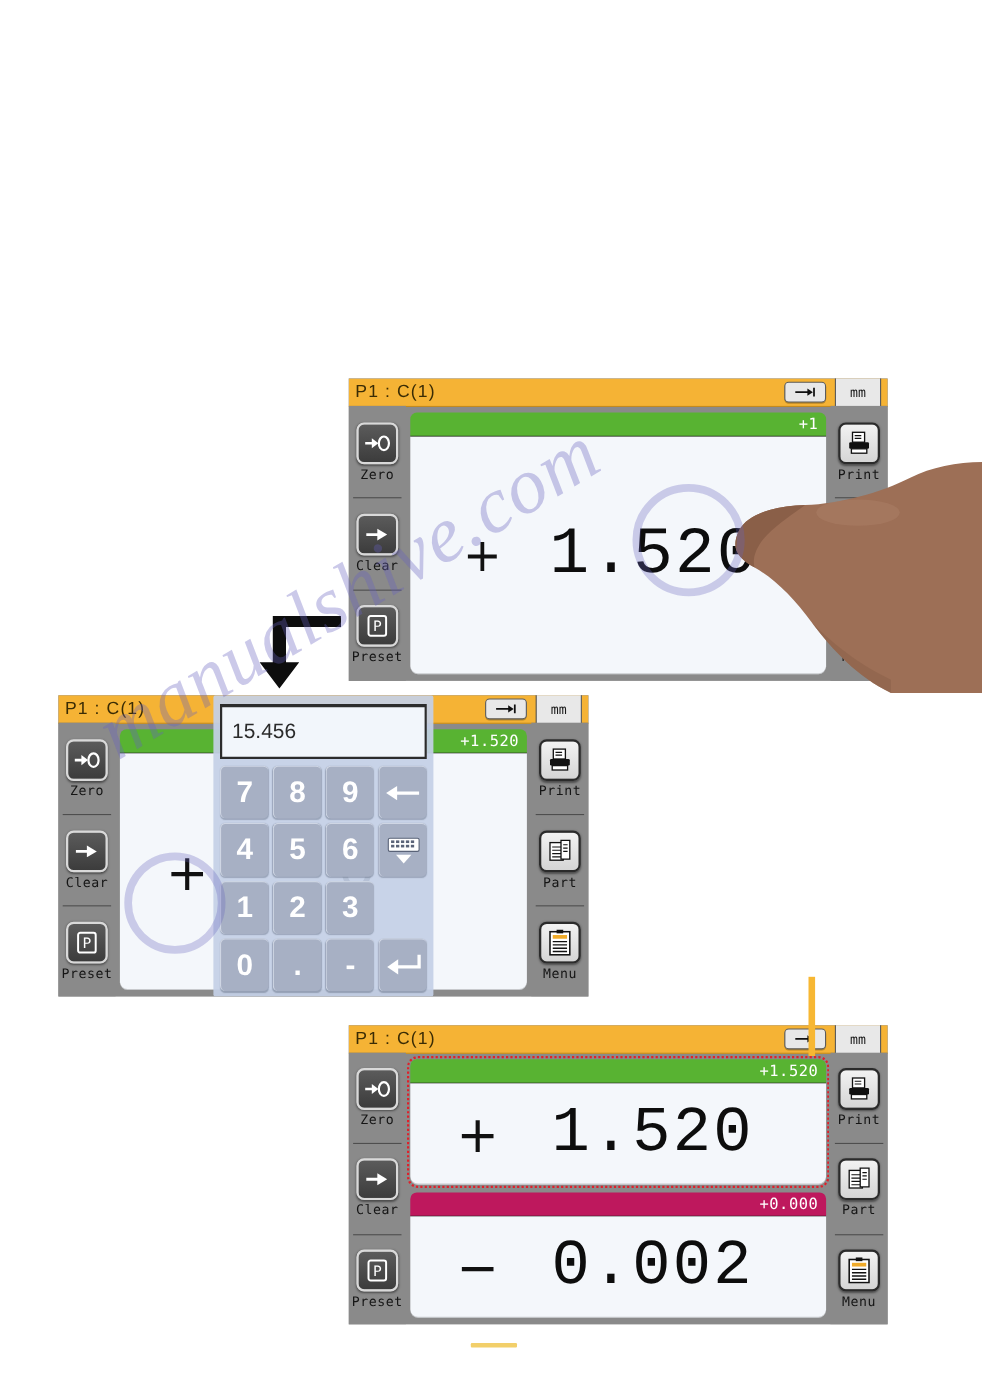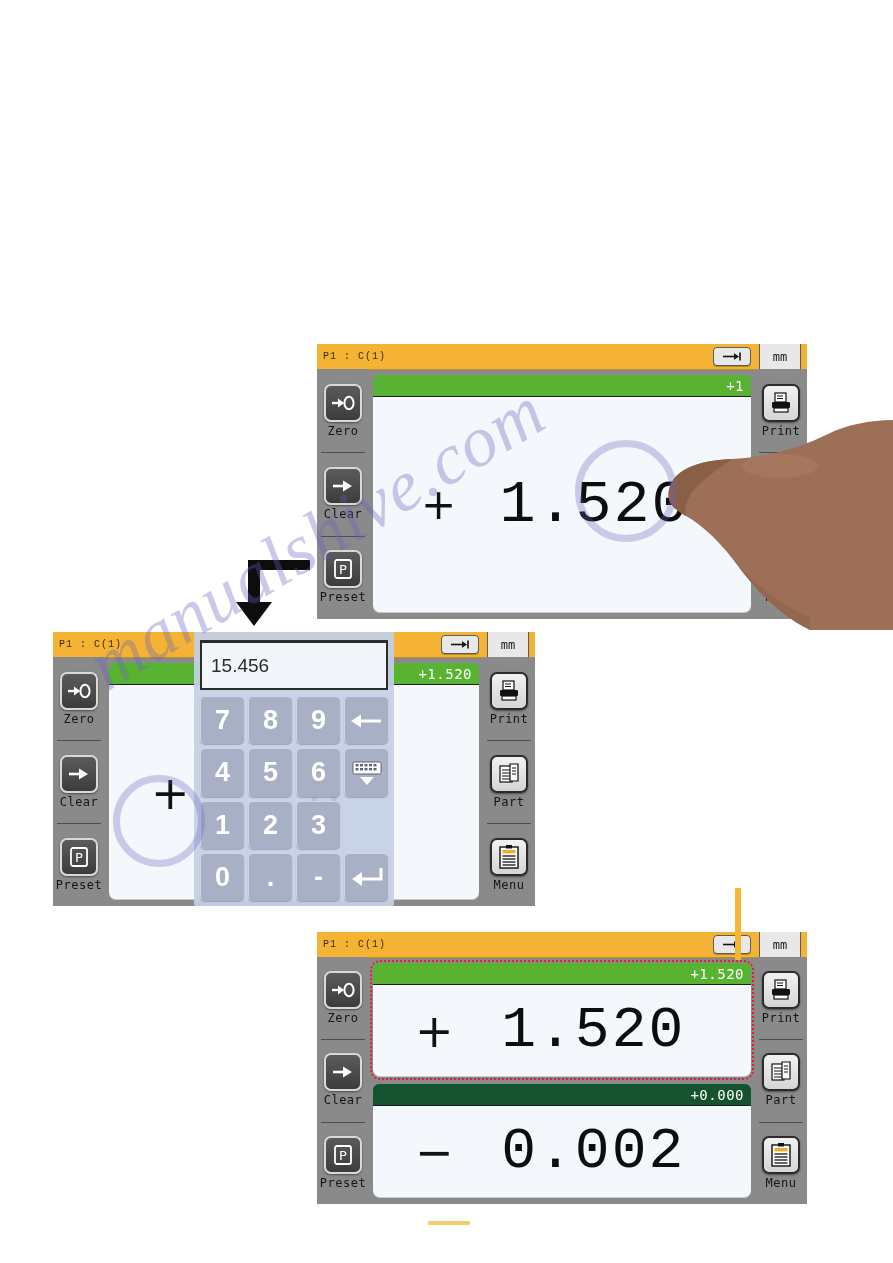--- a/index.html
+++ b/index.html
@@ -33,22 +33,22 @@
     overflow:hidden;
     font-family:"DejaVu Sans Mono", monospace;
   }
   .titlebar{
     position:absolute; left:0; top:0; right:0; height:25px;
     background:#f5b335;
     display:flex; align-items:center;
     border-bottom:1px solid #c28a20;
   }
   .title-text{
-    color:#3a2c05; font-size:10px; letter-spacing:1px; margin-left:6px;
-    font-family:Liberation Mono, monospace;
+    color:#3a2c05; font-size:16px; letter-spacing:1px; margin-left:6px;
+    font-family:Liberation Sans, sans-serif;
   }
   .title-right{ margin-left:auto; display:flex; align-items:center; gap:8px; padding-right:6px;}
   .badge{
     background:#e8e8e8; border:1px solid #5c5c5c; border-radius:4px;
     height:17px; min-width:30px; display:flex; align-items:center; justify-content:center;
     font-size:12px; color:#1a1a1a; padding:16px 5px; box-shadow:0 1px 0 rgba(0,0,0,.25);
     font-family:"DejaVu Sans Mono", monospace;
   }
   .badge.arrow{ padding:0 3px; }
   .badge.arrow svg{ display:block; }
@@ -95,21 +95,21 @@
   .channel{ position:relative; display:flex; flex-direction:column; flex:1 1 0; min-height:0;}
   .chan-bar{
     height:22px; border-radius:6px 6px 0 0;
     display:flex; align-items:center; justify-content:flex-end;
     padding-right:7px; box-sizing:border-box;
     font-size:14px; color:#ffffff; letter-spacing:0.5px;
     font-family:"DejaVu Sans Mono", monospace;
     border-bottom:1px solid #1d1d1d;
   }
   .chan-bar.green{ background:#58b332; }
-  .chan-bar.slate{ background:#14532d; }
+  .chan-bar.slate{ background:#be185d; }
   .chan-value{
     flex:1 1 auto; background:#f4f7fb; border-radius:0 0 7px 7px;
     display:flex; align-items:center; min-height:0;
     box-shadow:inset 0 -1px 0 rgba(0,0,0,.18);
   }
   .chan-sign{
     font-size:46px; color:#111; margin-left:42px; line-height:1;
     font-family:"DejaVu Sans", sans-serif; font-weight:400;
   }
   .chan-num{

